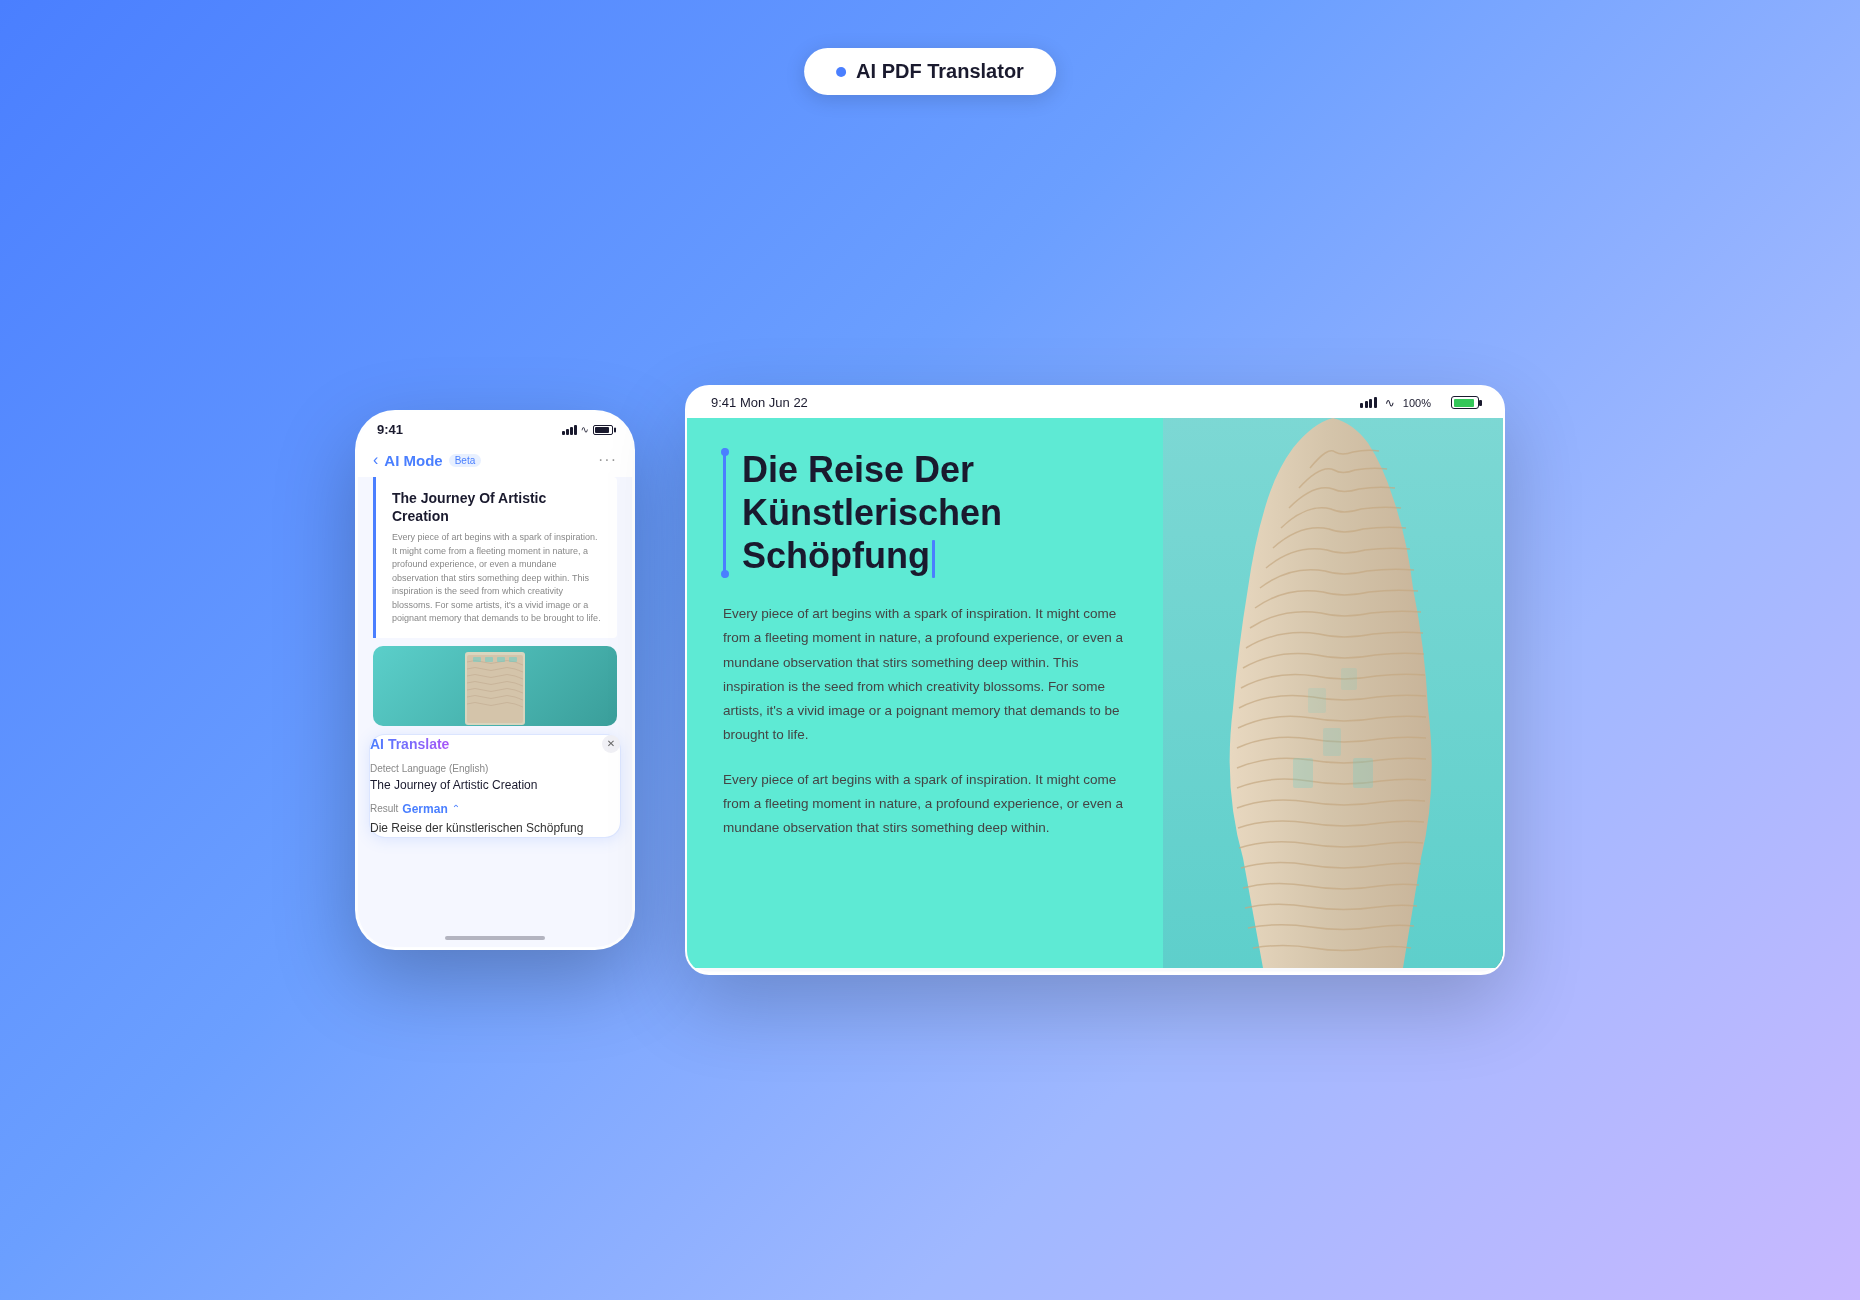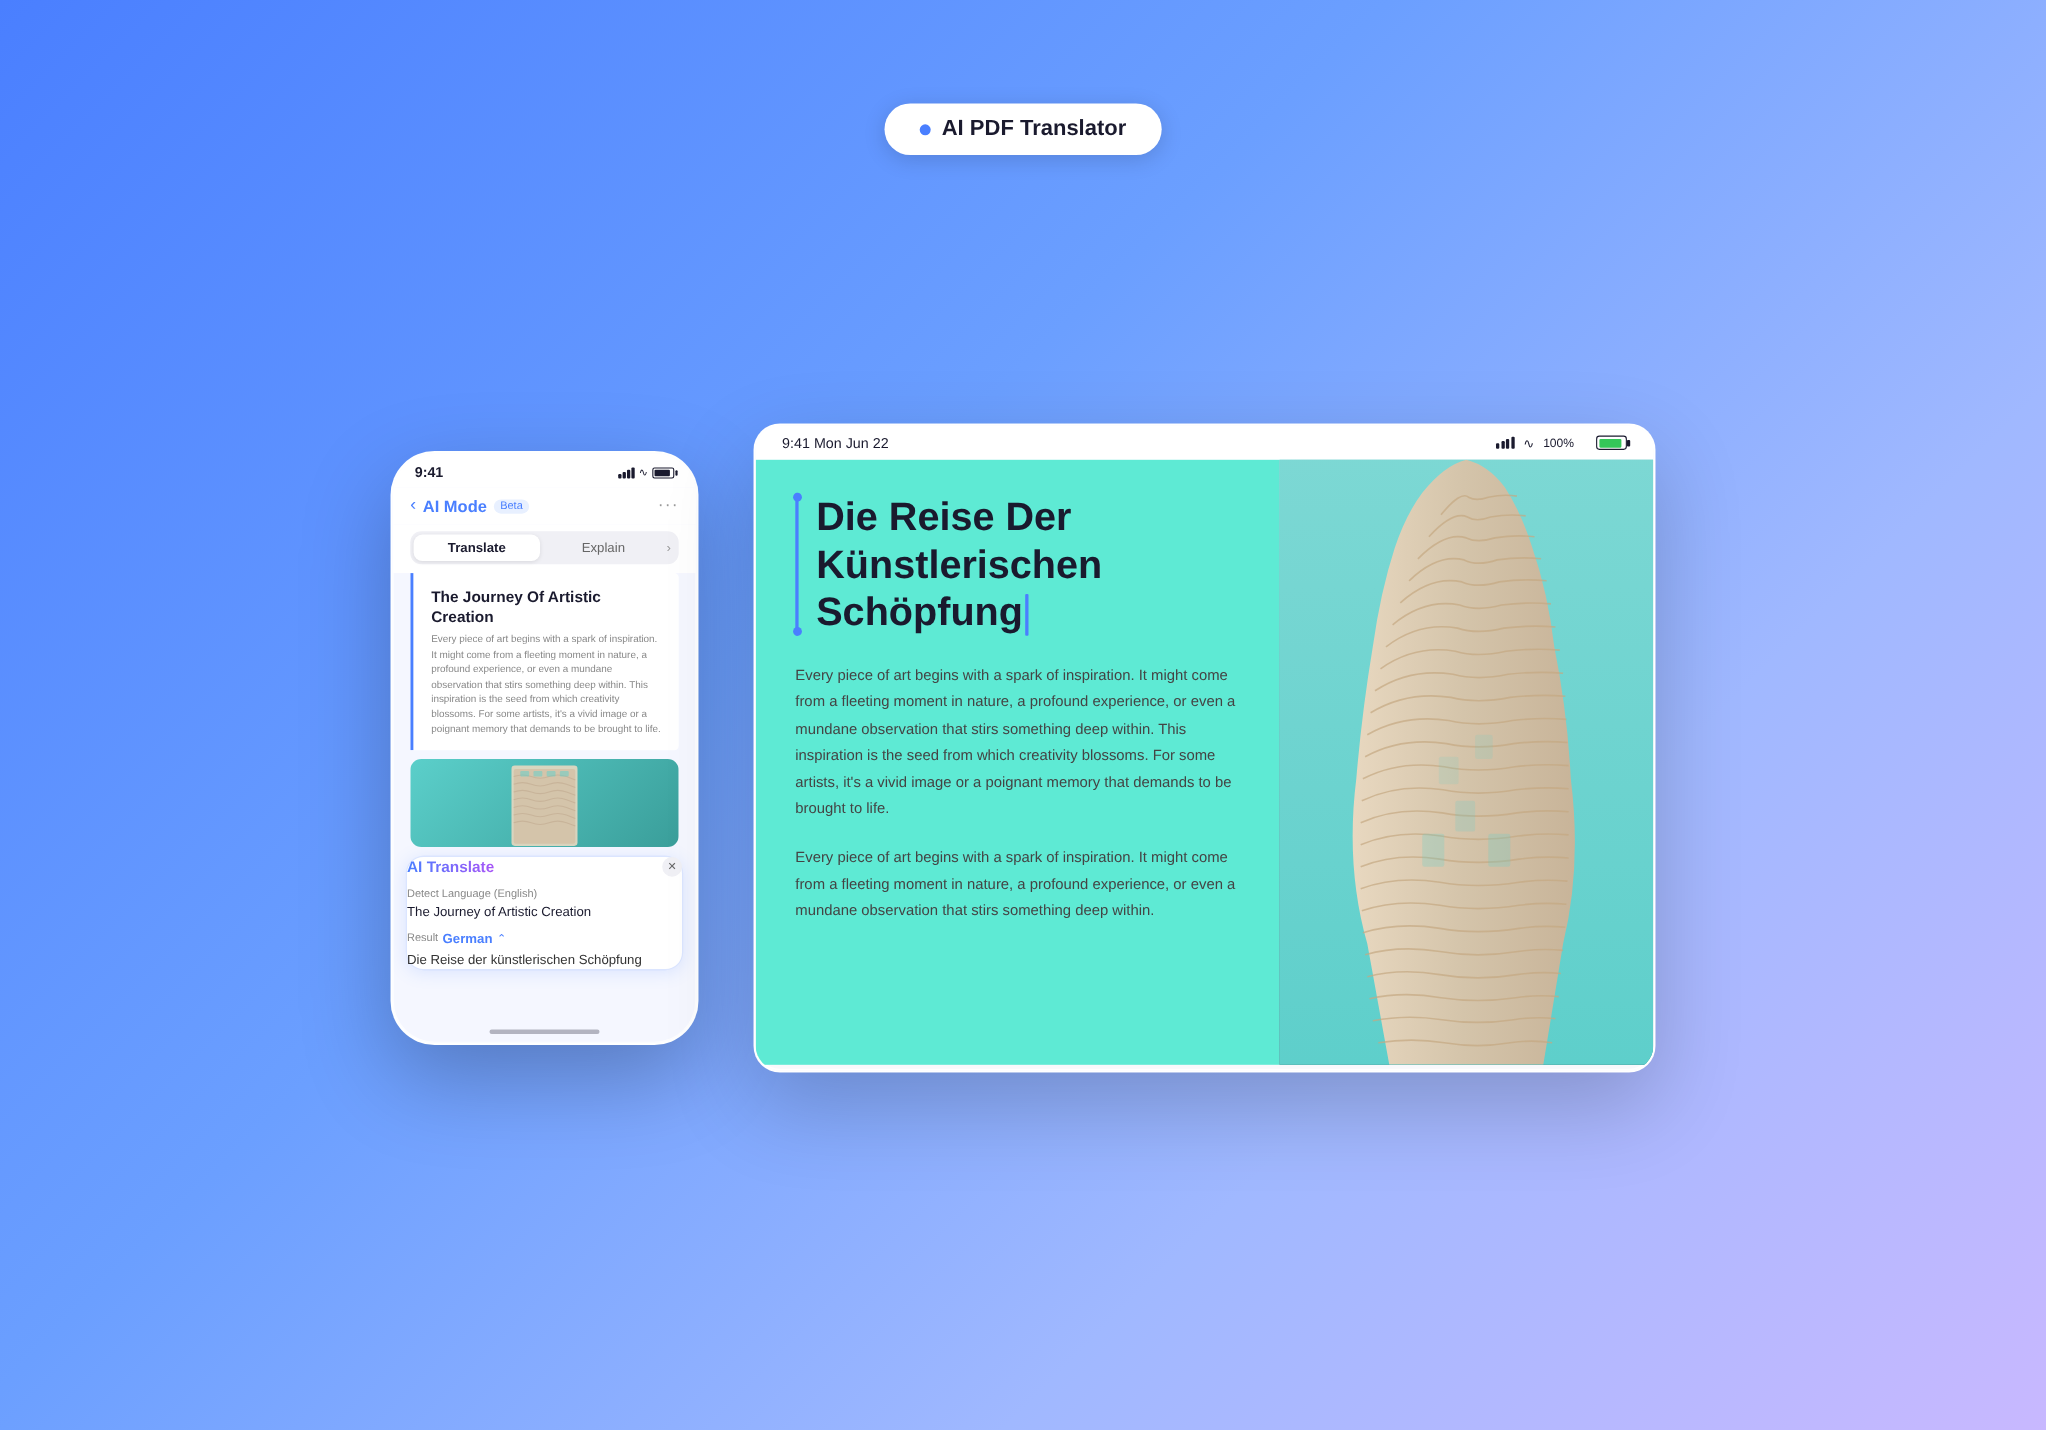--- a/index.html
+++ b/index.html
@@ -22,21 +22,20 @@
       top: 48px;
       left: 50%;
       transform: translateX(-50%);
       background: white;
       border-radius: 50px;
       padding: 12px 32px;
       display: flex;
       align-items: center;
       gap: 10px;
       box-shadow: 0 4px 20px rgba(0,0,0,0.15);
-      margin-top: 46px;
     }
     .top-badge .dot {
       width: 10px;
       height: 10px;
       background: #4a7fff;
       border-radius: 50%;
     }
     .top-badge-text {
       font-size: 20px;
       font-weight: 600;
@@ -502,27 +501,20 @@
 
     <div class="phone-nav">
       <div class="nav-left">
         <span class="back-arrow">‹</span>
         <span class="nav-title">AI Mode</span>
         <span class="nav-beta">Beta</span>
       </div>
       <span class="nav-dots">···</span>
     </div>
 
-    <div class="phone-tabs">
-      <div class="tab-switcher">
-        <div class="tab-btn active">Translate</div>
-        <div class="tab-btn">Explain</div>
-        <span class="tab-arrow">›</span>
-      </div>
-    </div>
 
     <div class="phone-content">
       <div class="phone-doc-title">The Journey Of Artistic Creation</div>
       <div class="phone-doc-body">Every piece of art begins with a spark of inspiration. It might come from a fleeting moment in nature, a profound experience, or even a mundane observation that stirs something deep within. This inspiration is the seed from which creativity blossoms. For some artists, it's a vivid image or a poignant memory that demands to be brought to life.</div>
     </div>
 
     <div class="phone-img-preview">
       <div class="phone-img-building">
 
         <svg width="100" height="78" viewBox="0 0 100 78">

